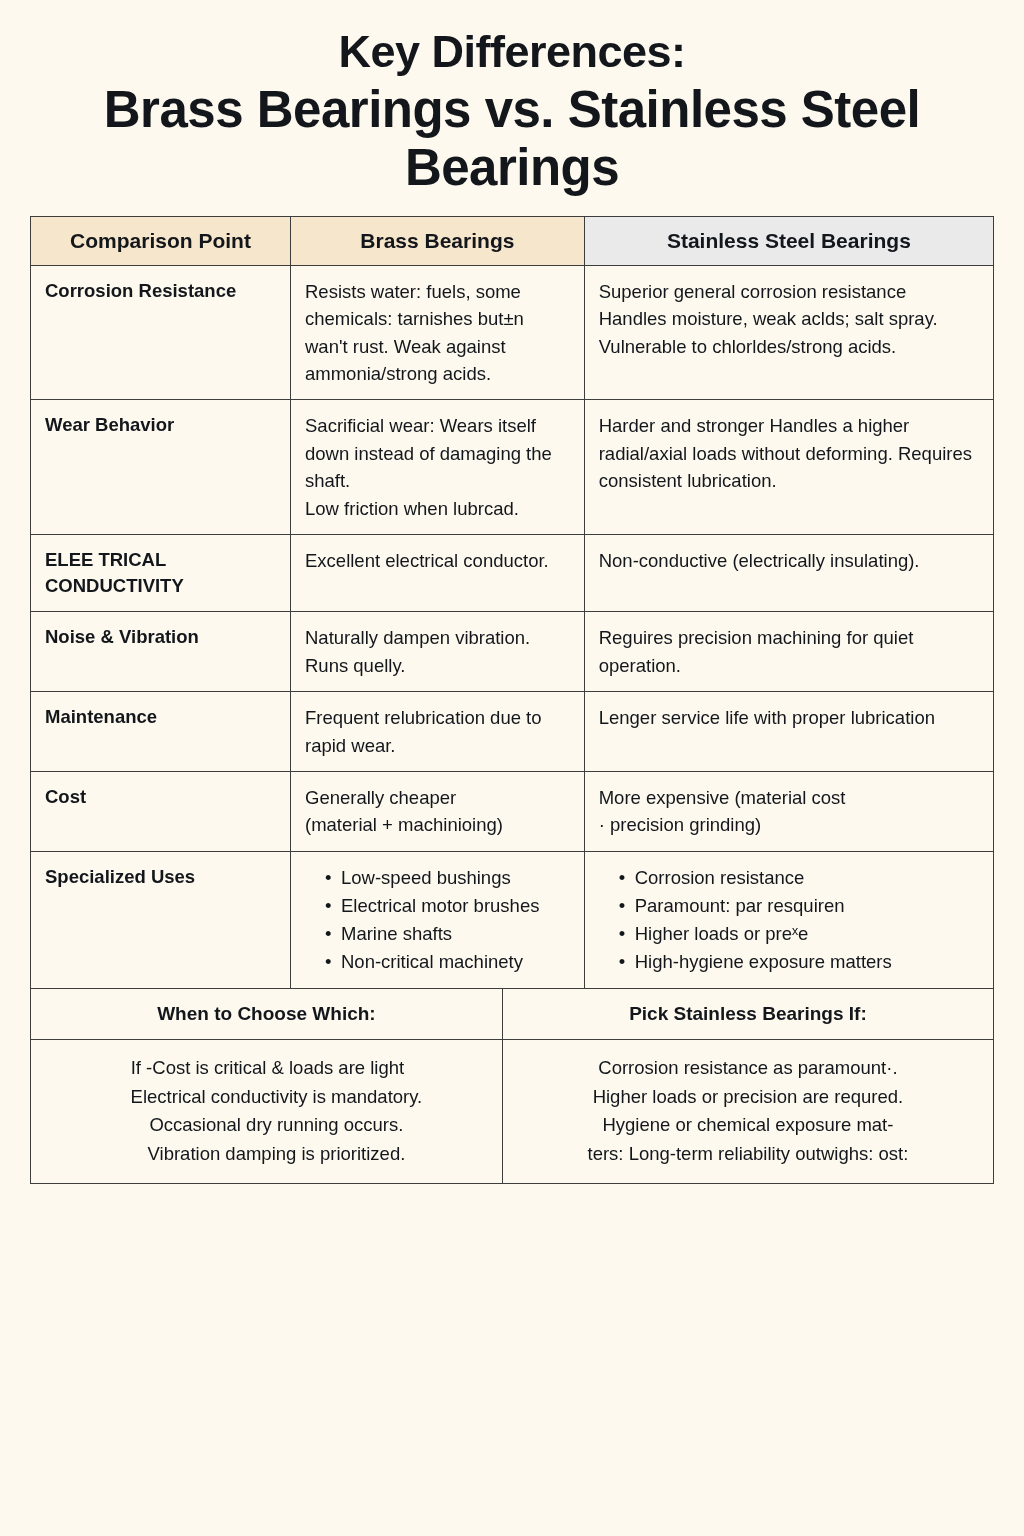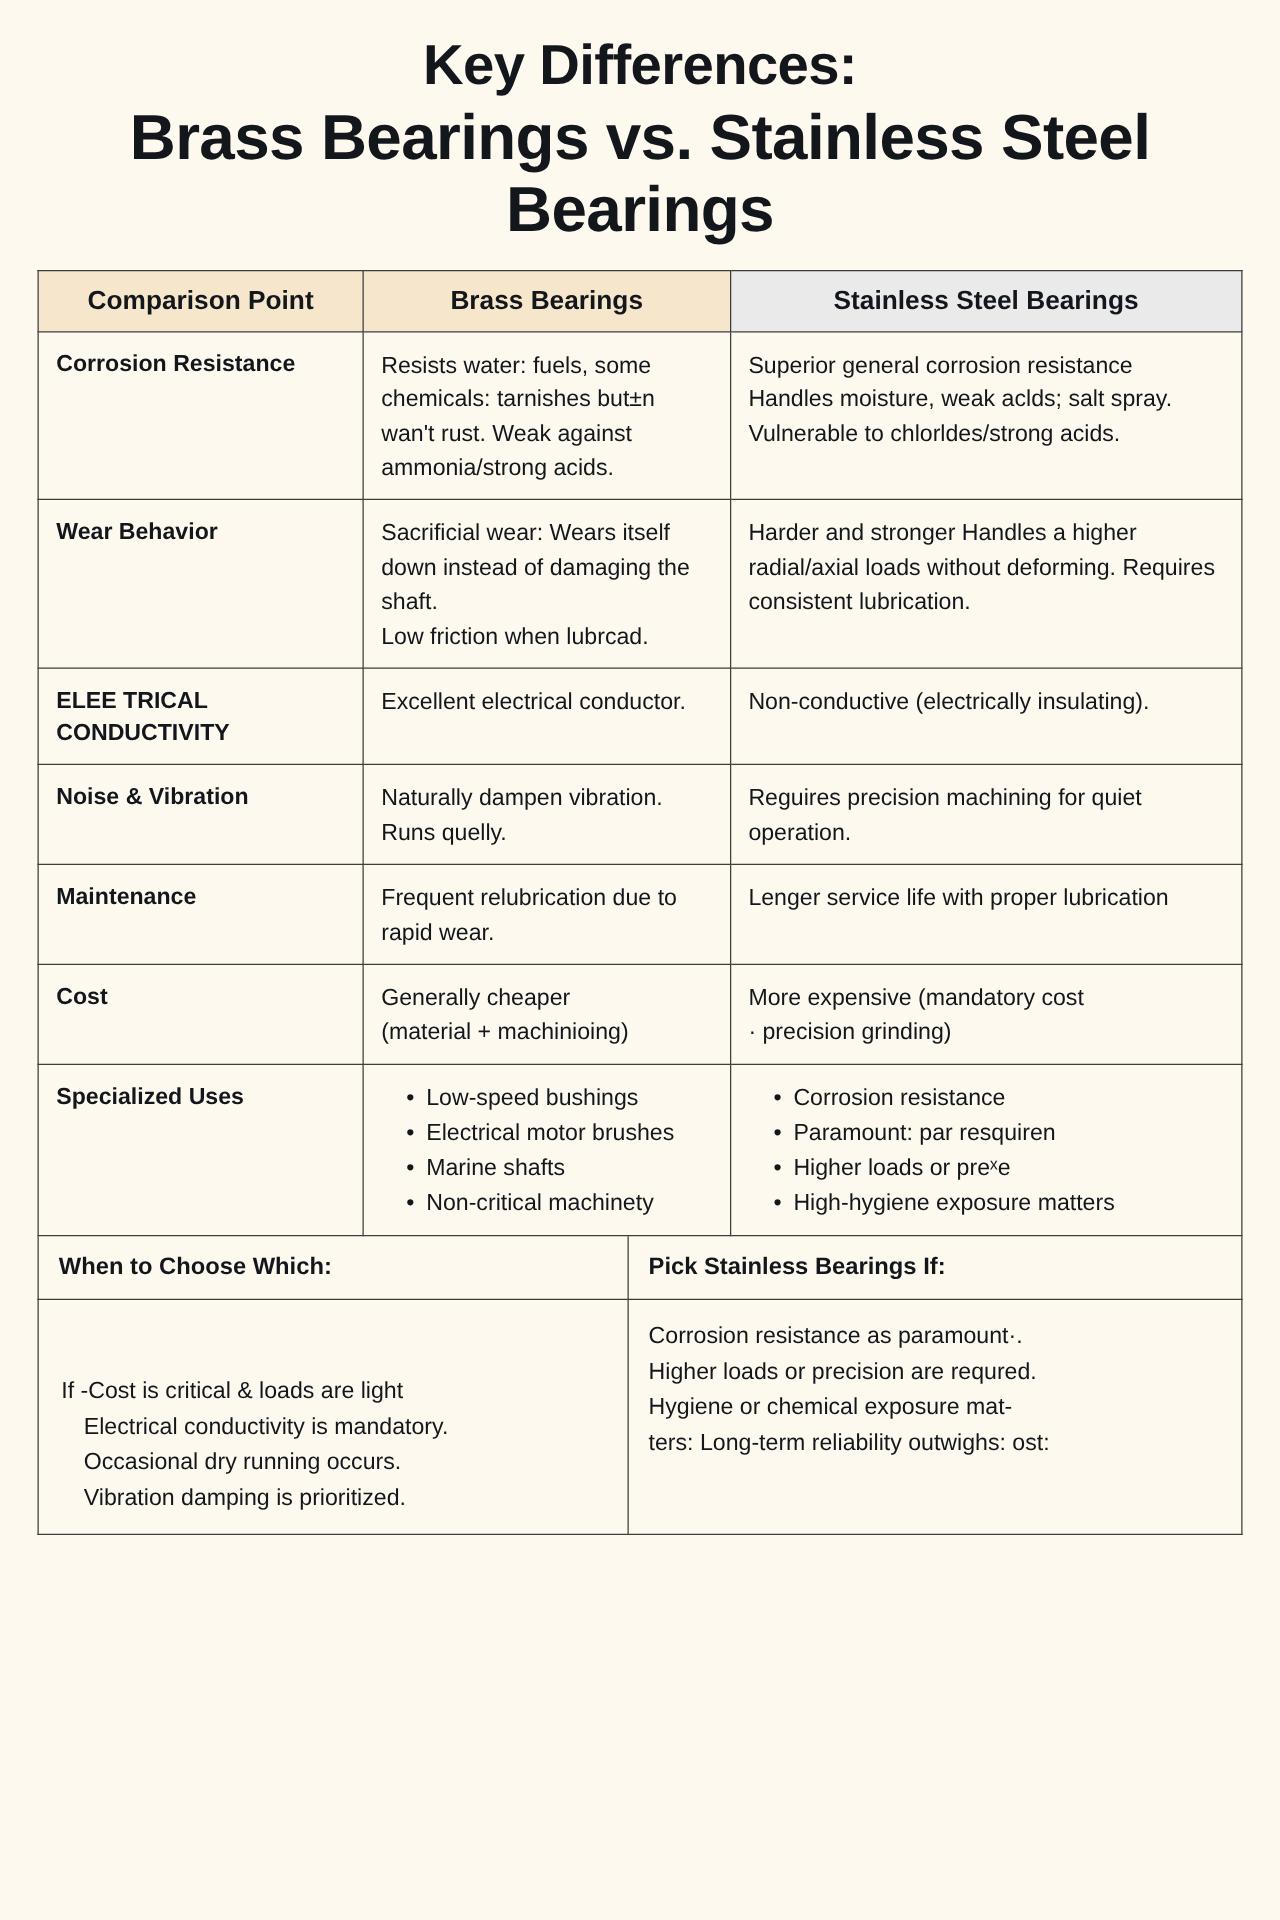--- a/index.html
+++ b/index.html
@@ -95,36 +95,36 @@
     width: 100%;
     border-collapse: collapse;
     table-layout: fixed;
     margin-top: 0;
   }
   table.choose td, table.choose th {
     border: 1px solid #3d3d3d;
     border-top: none;
     vertical-align: top;
     padding: 14px 16px;
+    text-align: center;
   }
   col.f1 { width: 49%; }
   col.f2 { width: 51%; }
   .foot-head {
     font-size: 19px;
     font-weight: bold;
     text-align: left;
   }
   .foot-body {
     font-size: 18.5px;
     line-height: 1.55;
     padding-bottom: 18px;
   }
   .foot-body .first {
     padding-left: 2px;
-    margin-top: 44px;
   }
   .foot-body .indent {
     padding-left: 20px;
   }
   .foot-body.right div {
     padding-left: 0;
   }
 </style>
 </head>
 <body>
@@ -173,21 +173,21 @@
       </tr>
       <tr>
         <td class="point">Maintenance</td>
         <td class="cell">Frequent relubrication due to rapid wear.</td>
         <td class="cell">Lenger service life with proper lubrication</td>
       </tr>
       <tr>
         <td class="point">Cost</td>
         <td class="cell" style="white-space:pre-line">Generally cheaper
 (material + machinioing)</td>
-        <td class="cell" style="white-space:pre-line">More expensive (mandatory cost
+        <td class="cell" style="white-space:pre-line">More expensive (material cost
 ·  precision grinding)</td>
       </tr>
       <tr>
         <td class="point">Specialized Uses</td>
         <td class="cell">
           <ul class="bullets">
             <li>Low-speed bushings</li>
             <li>Electrical motor brushes</li>
             <li>Marine shafts</li>
             <li>Non-critical machinety</li>

